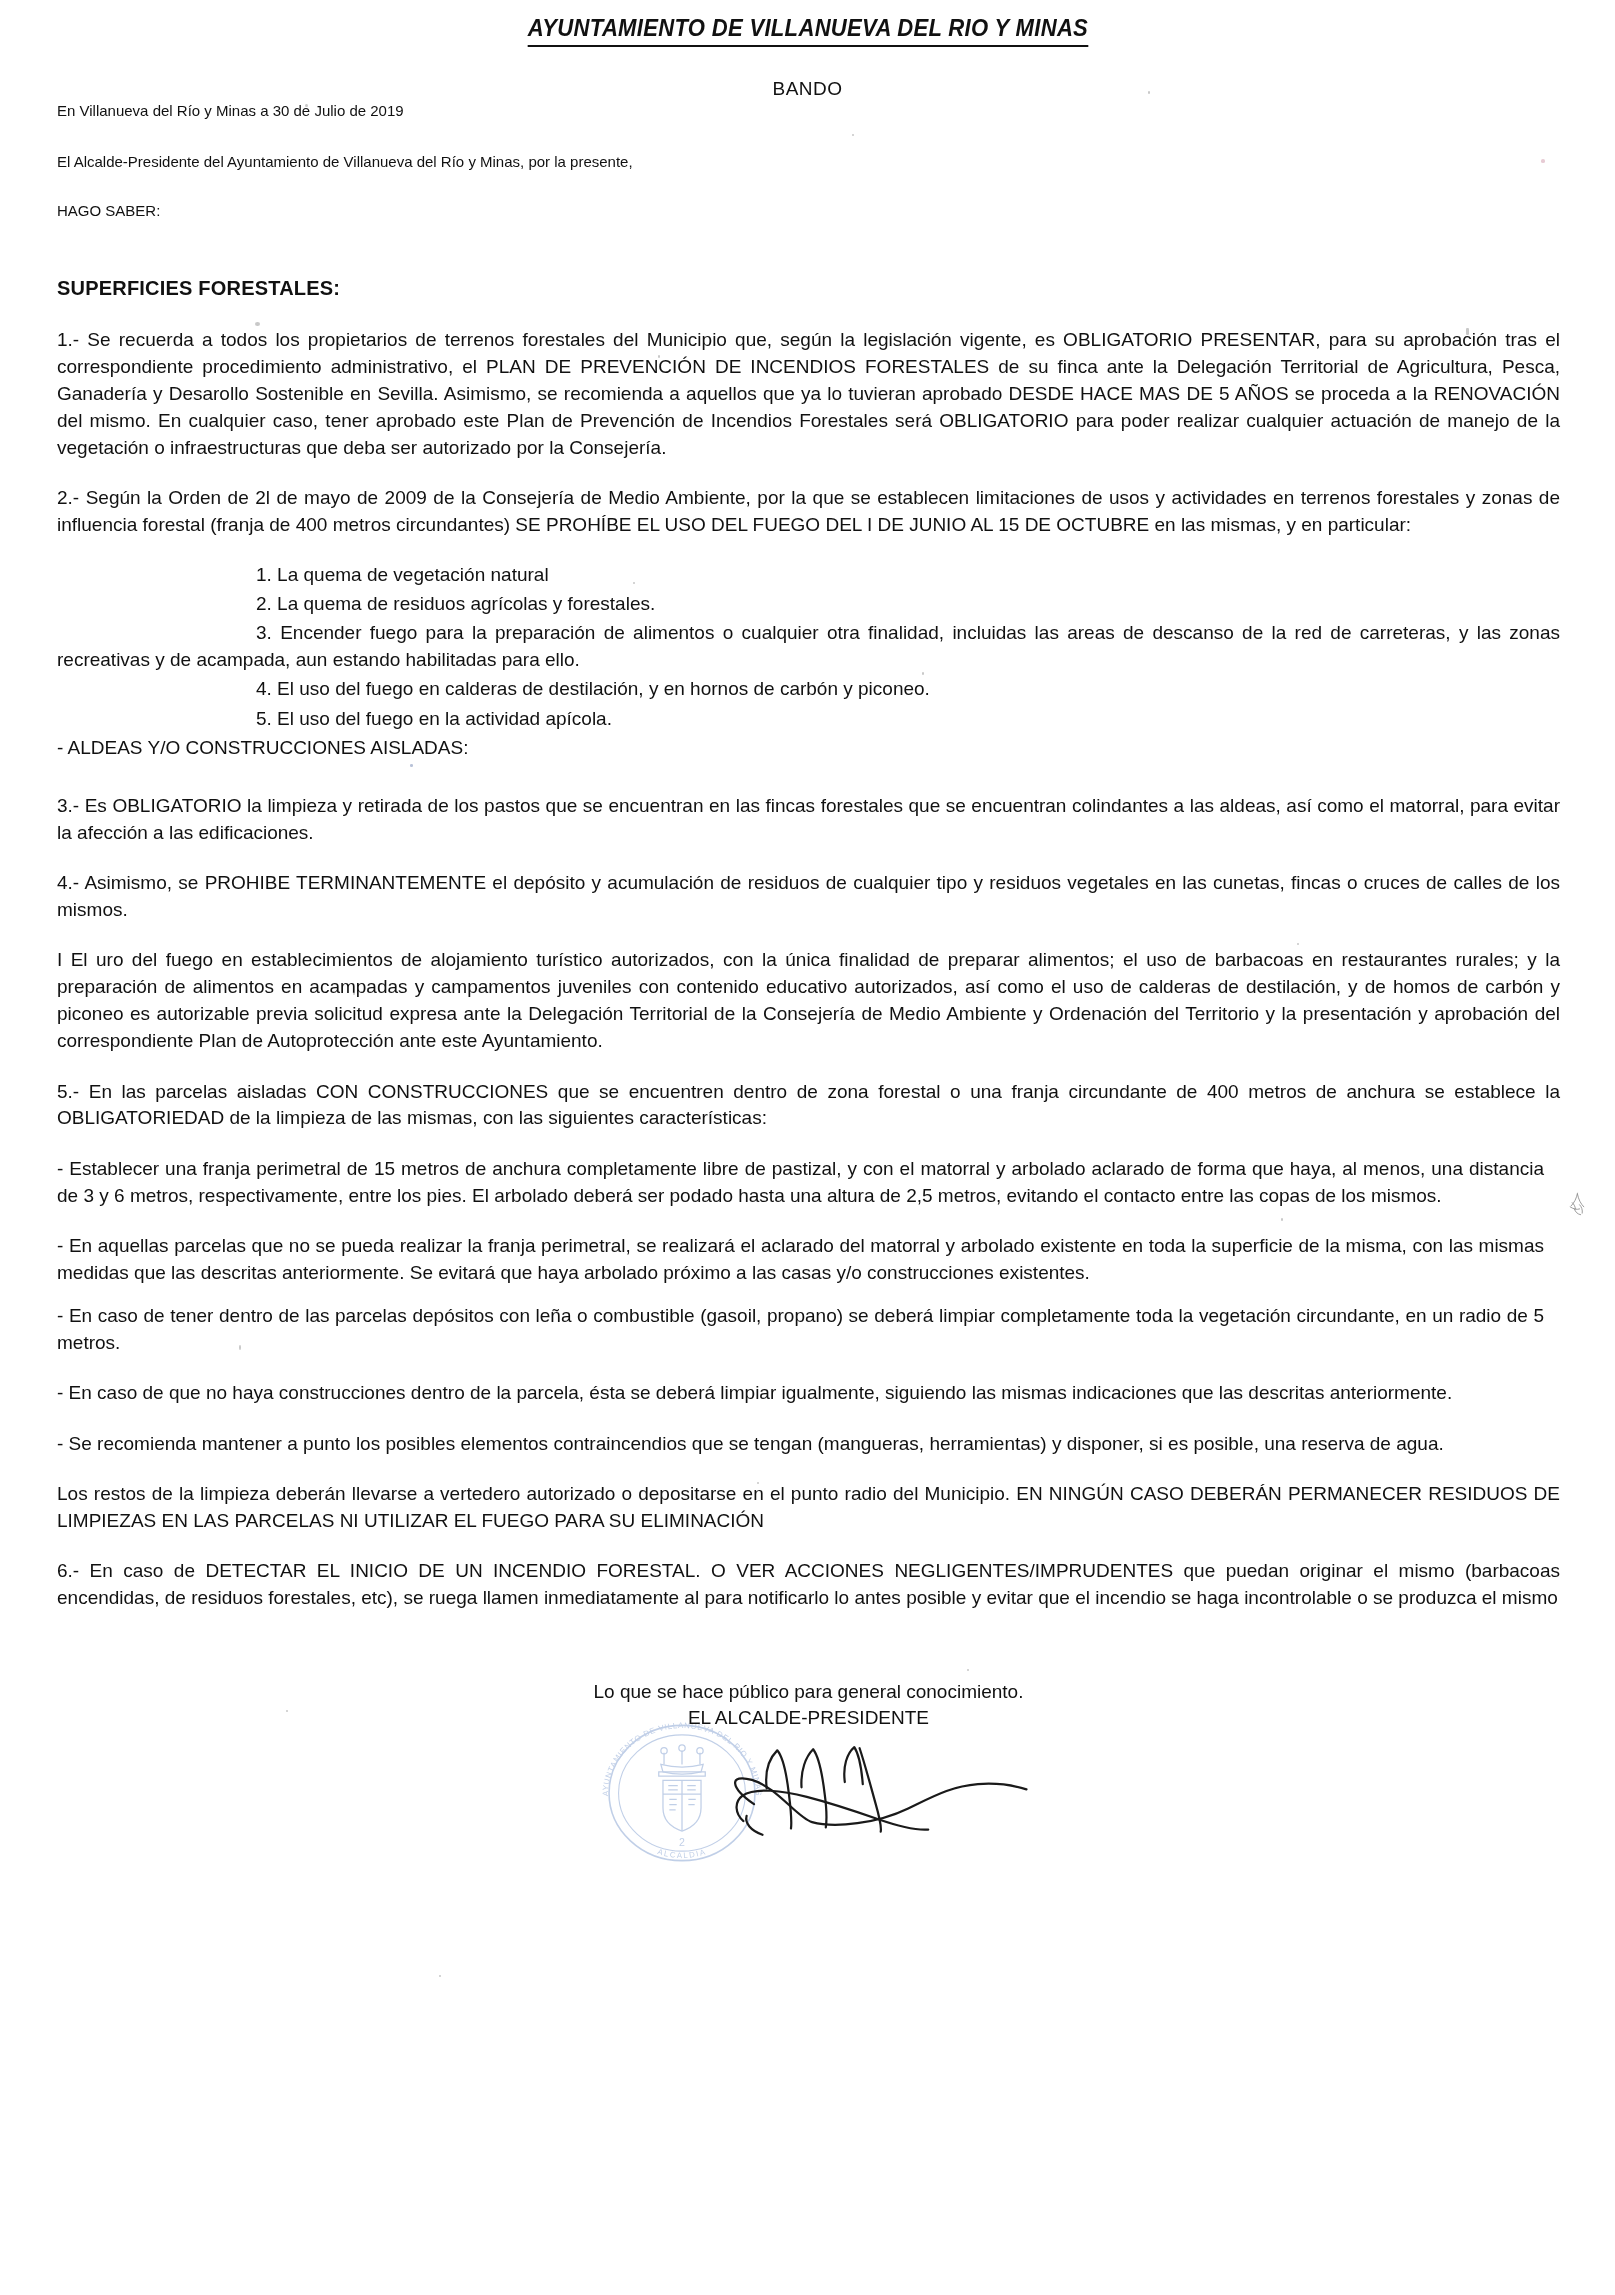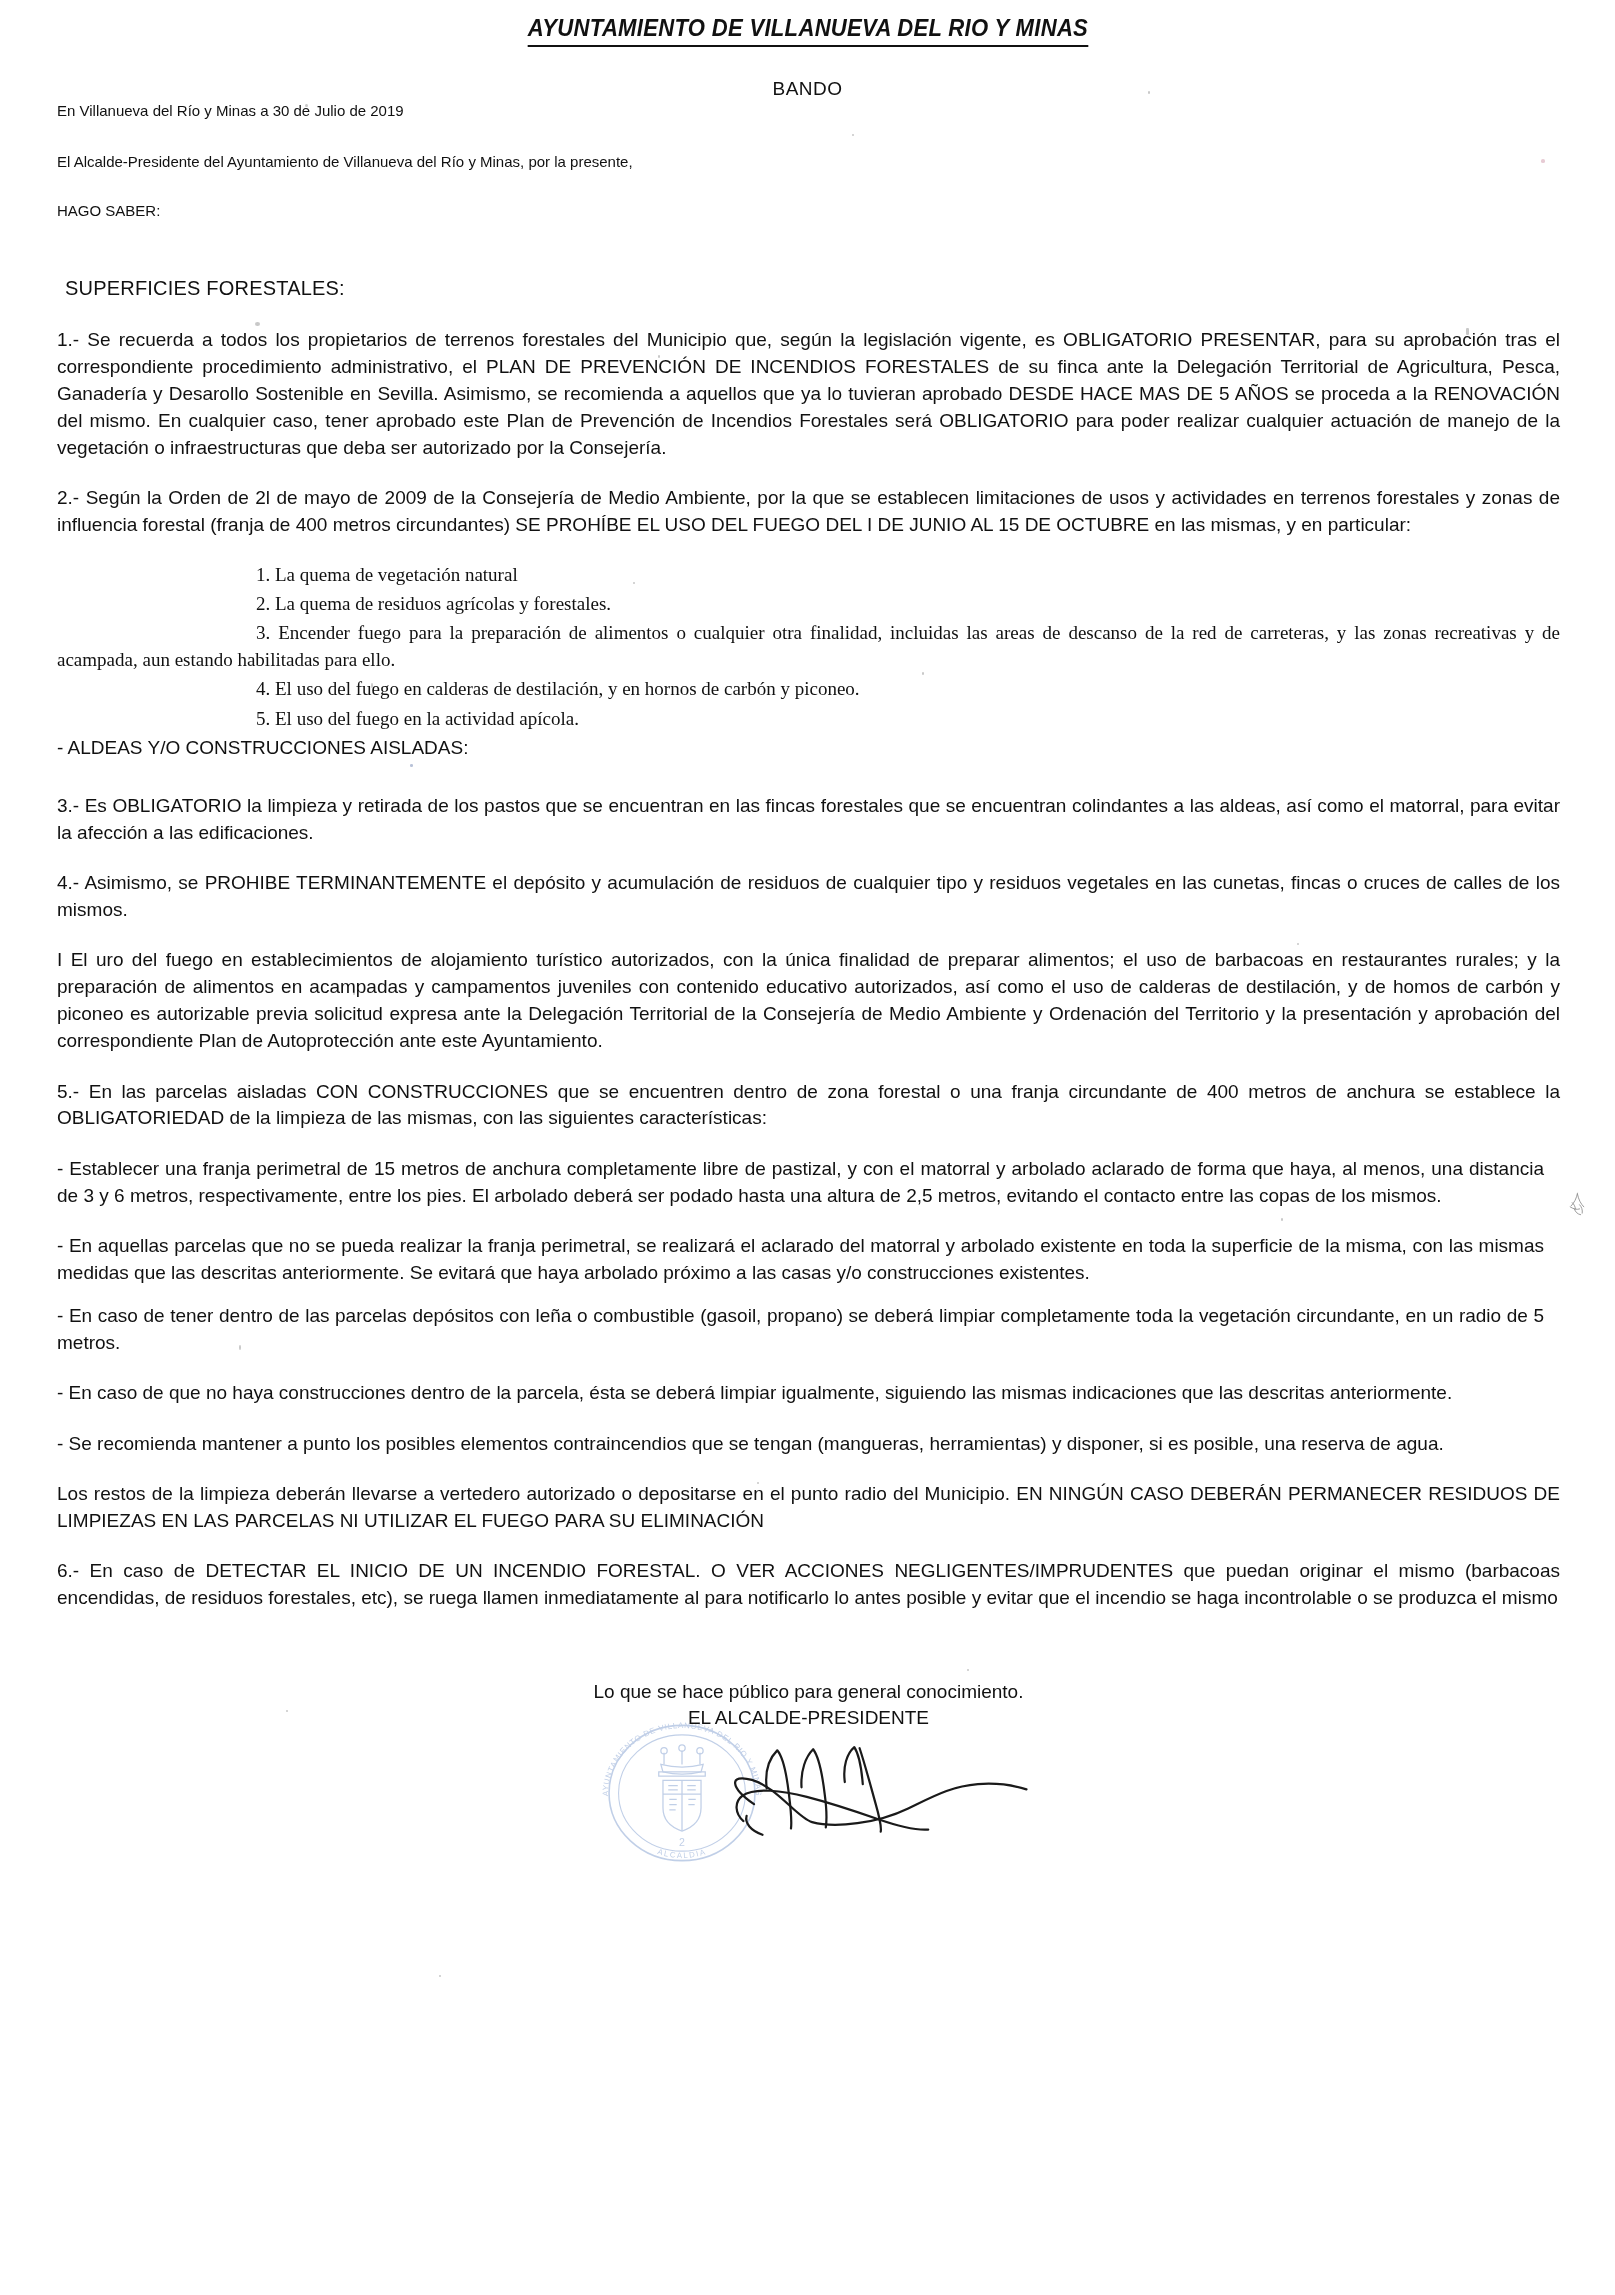--- a/index.html
+++ b/index.html
@@ -63,36 +63,35 @@
   .gap-md { height: 16px; }
   .gap-sm { height: 7.4px; }
 
   .intro-line {
     margin: 0 0 30px 0;
     font-size: 15px;
   }
   .intro-line.tight { margin-bottom: 27.5px; }
 
   .section-head {
-    font-weight: 400;
+    font-weight: 700;
     font-size: 20px;
-    margin: 0 0 24px 8px;
+    margin: 0 0 24px 0;
     letter-spacing: 0.2px;
   }
 
   
   .sublist {
     margin: 0 0 0 0;
     padding: 0;
     list-style: none;
   }
   .sublist li {
     margin: 0 0 2.1px 0;
     text-align: left;
-    font-family: Liberation Serif, serif;
   }
   .sublist li .num-indent {
     display: inline-block;
     width: 199px;
   }
   .sublist li.wrap {
     text-indent: 199px;
     text-align: justify;
   }
 

